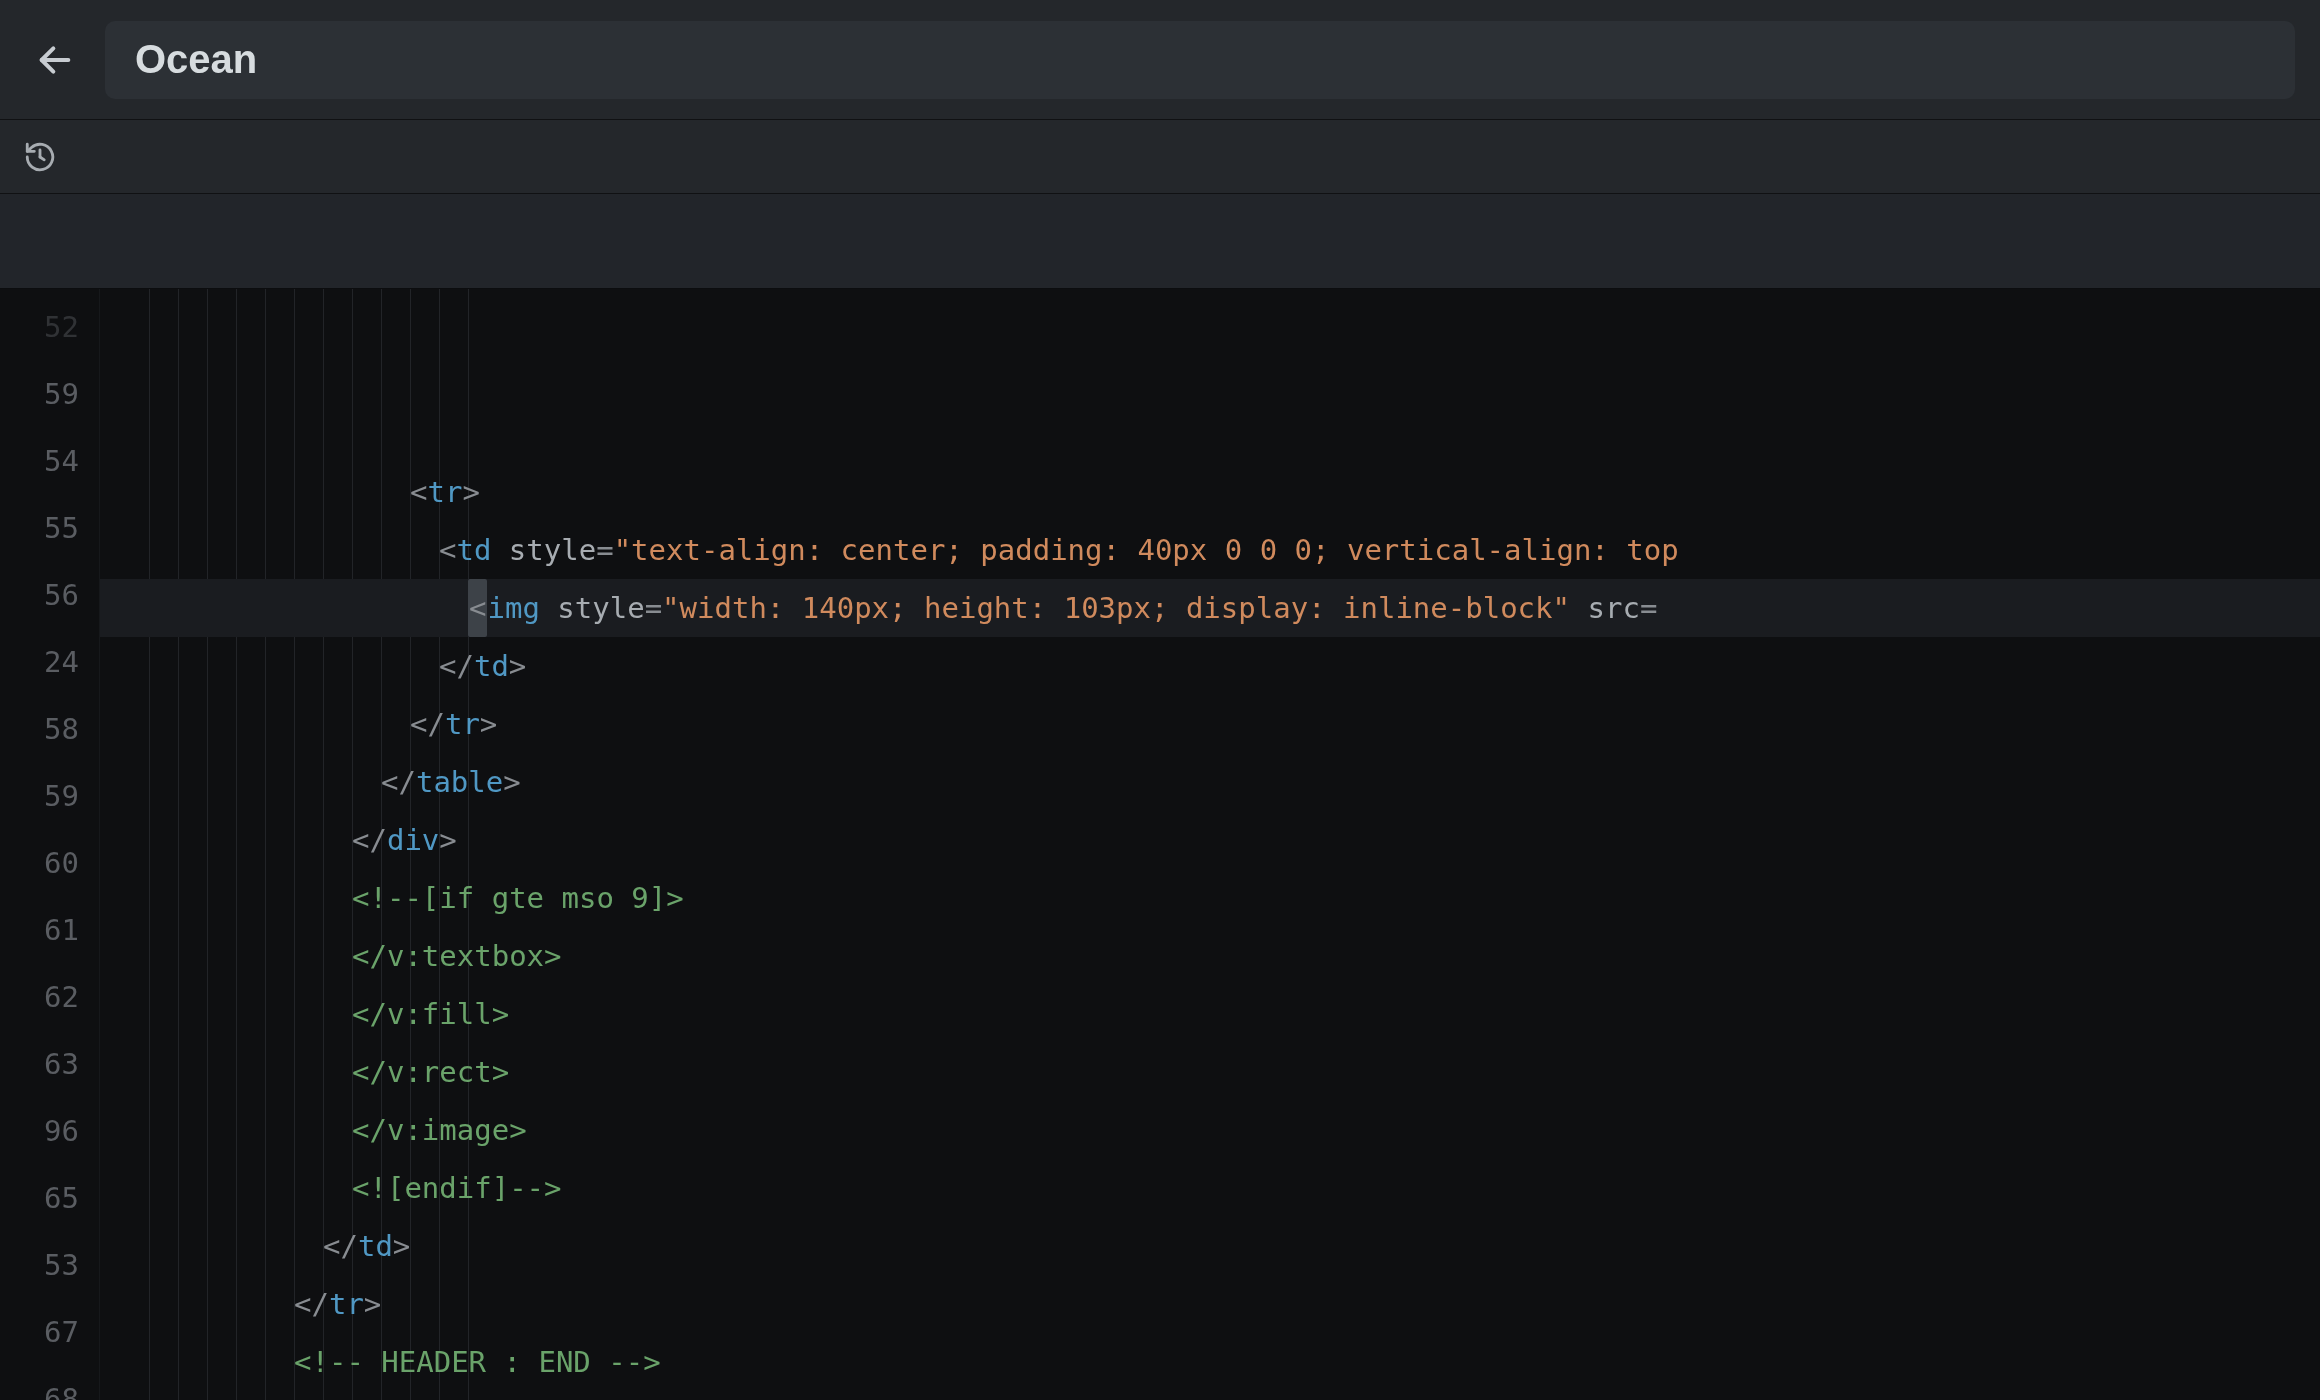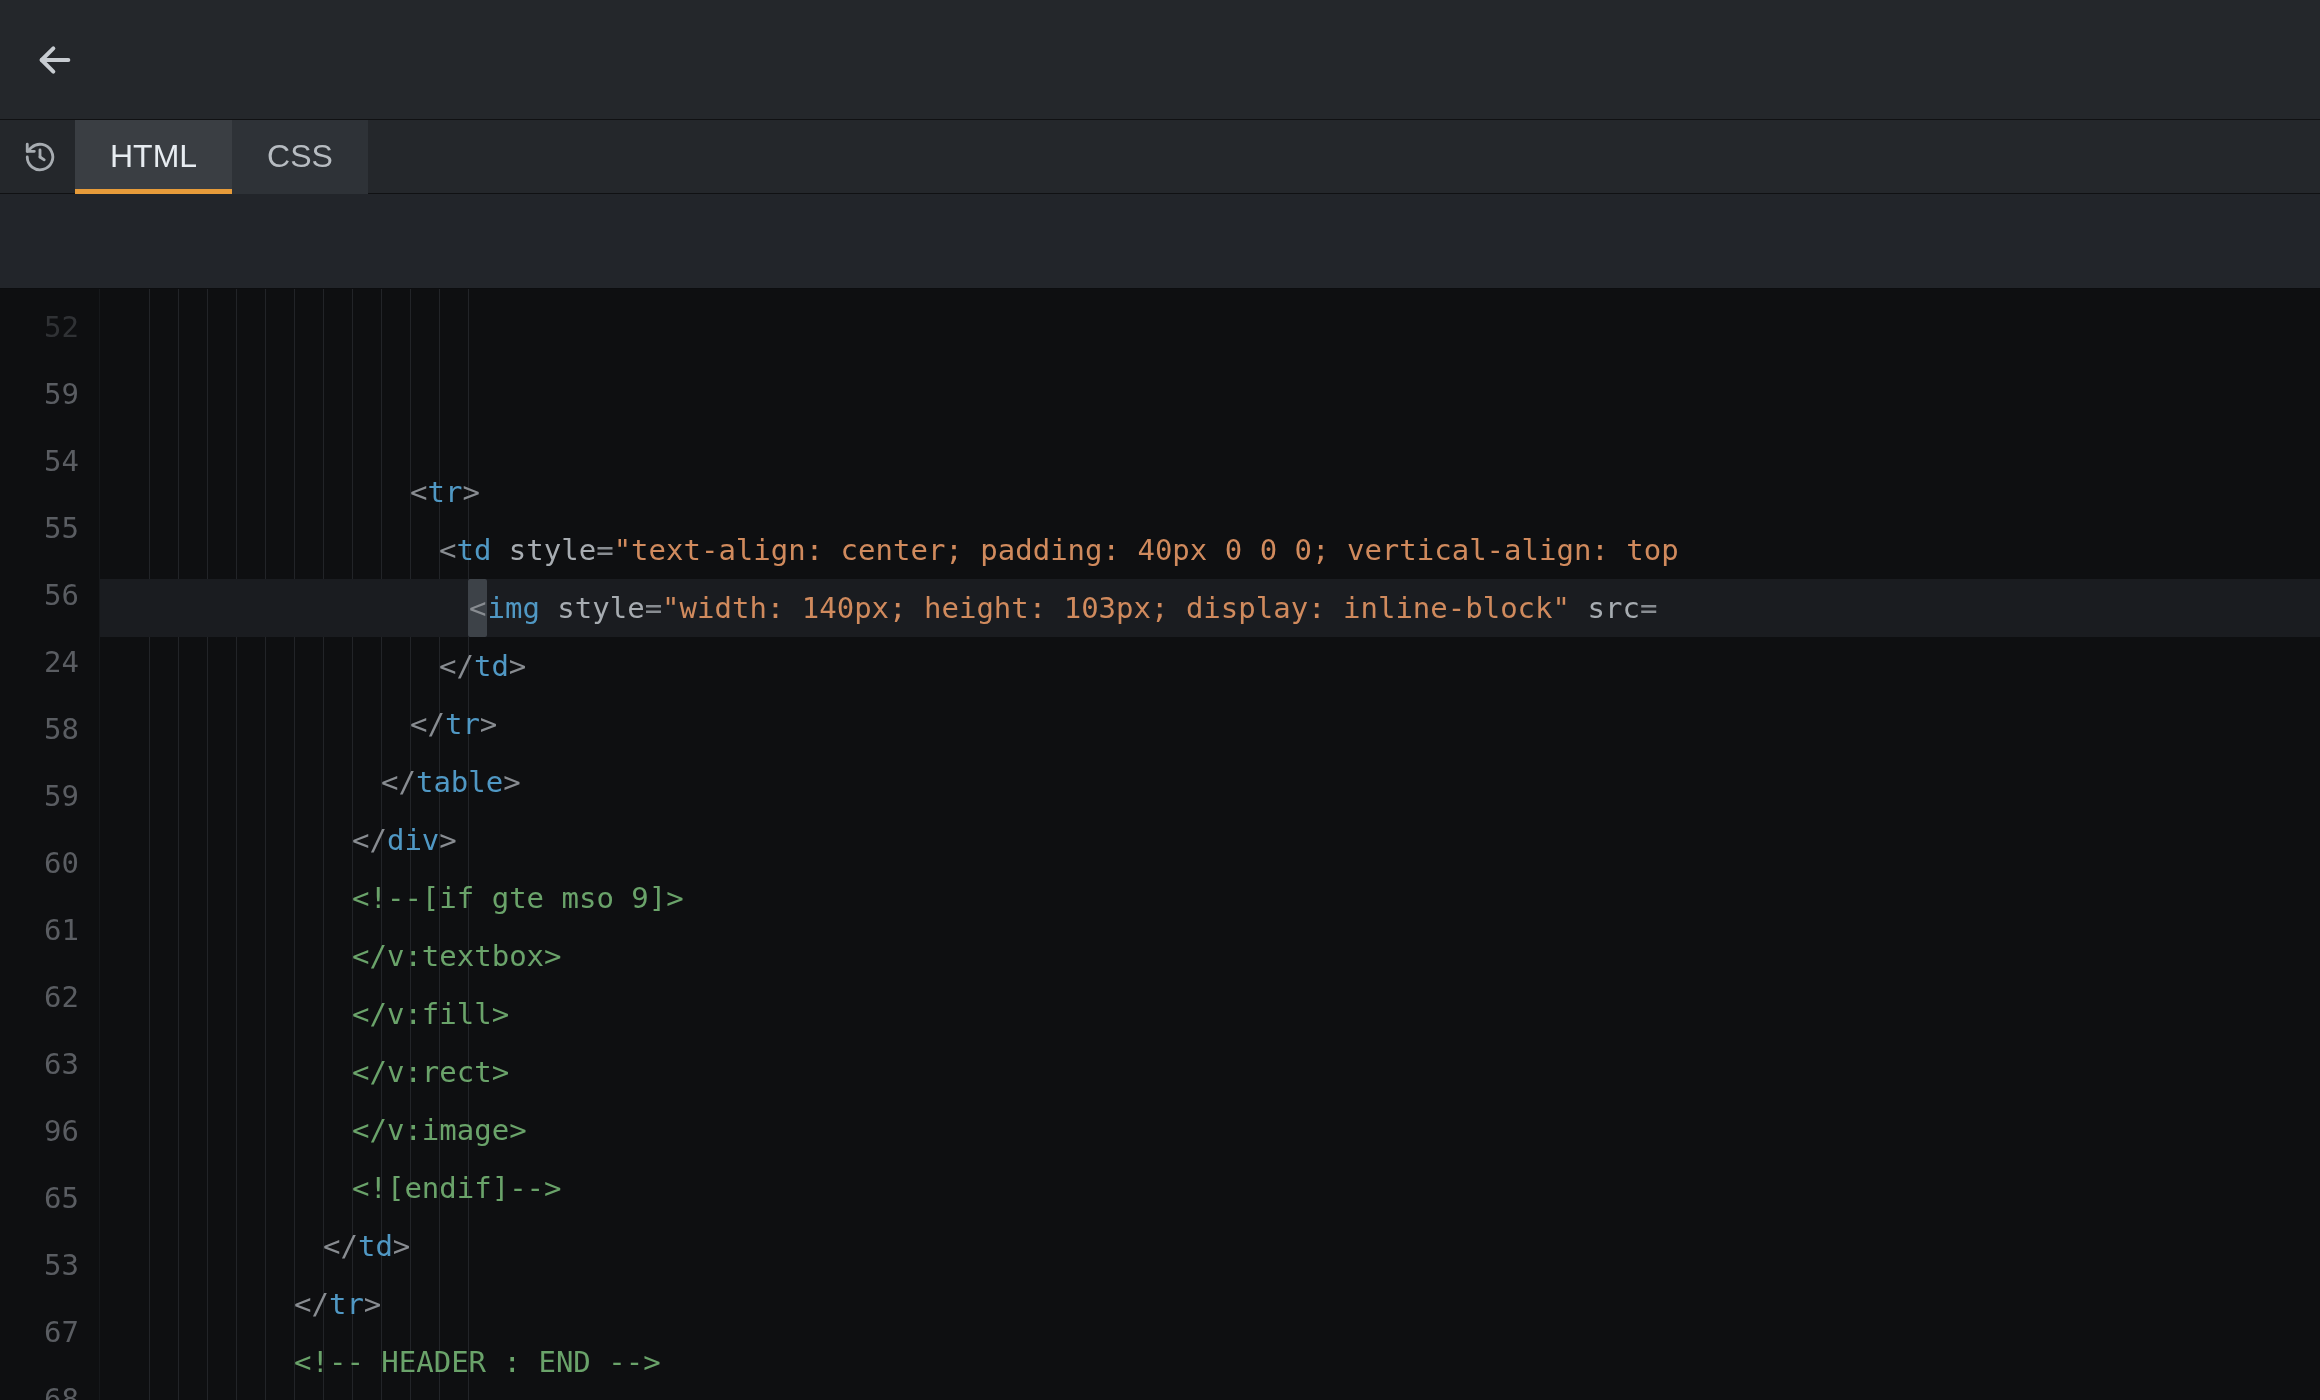--- a/index.html
+++ b/index.html
@@ -45,35 +45,32 @@
 </head>
 <body>
 
 <div class="header-bar">
   <div class="back-btn">
     <svg viewBox="0 0 24 24" fill="none" stroke="currentColor" stroke-width="2.4" stroke-linecap="round" stroke-linejoin="round">
         <line x1="20" y1="12" x2="4" y2="12"></line>
         <polyline points="11 5 4 12 11 19"></polyline>
       </svg>
   </div>
+  <input class="title-field" value="Ocean" style="">
 </div>
 
 <div class="tab-row">
   <div class="reload-btn">
     <svg viewBox="0 0 24 24" fill="none" stroke="currentColor" stroke-width="2" stroke-linecap="round" stroke-linejoin="round">
         <path d="M3 12a9 9 0 1 0 3-6.7L3 8"></path>
         <polyline points="3 3 3 8 8 8"></polyline>
         <line x1="12" y1="7" x2="12" y2="12"></line>
         <line x1="12" y1="12" x2="15" y2="14"></line>
       </svg>
   </div>
-  <div id="tabs-mount" style="display: flex;">
-      <div class="tab active">HTML</div>
-      <div class="tab">CSS</div>
-    </div>
 </div>
 
 <div class="secondary-bar"></div>
 
 <div class="editor">
   <div class="gutter" id="gutter">
       <div class="ln faded">52</div>
       <div class="ln">59</div>
       <div class="ln">54</div>
       <div class="ln">55</div>

